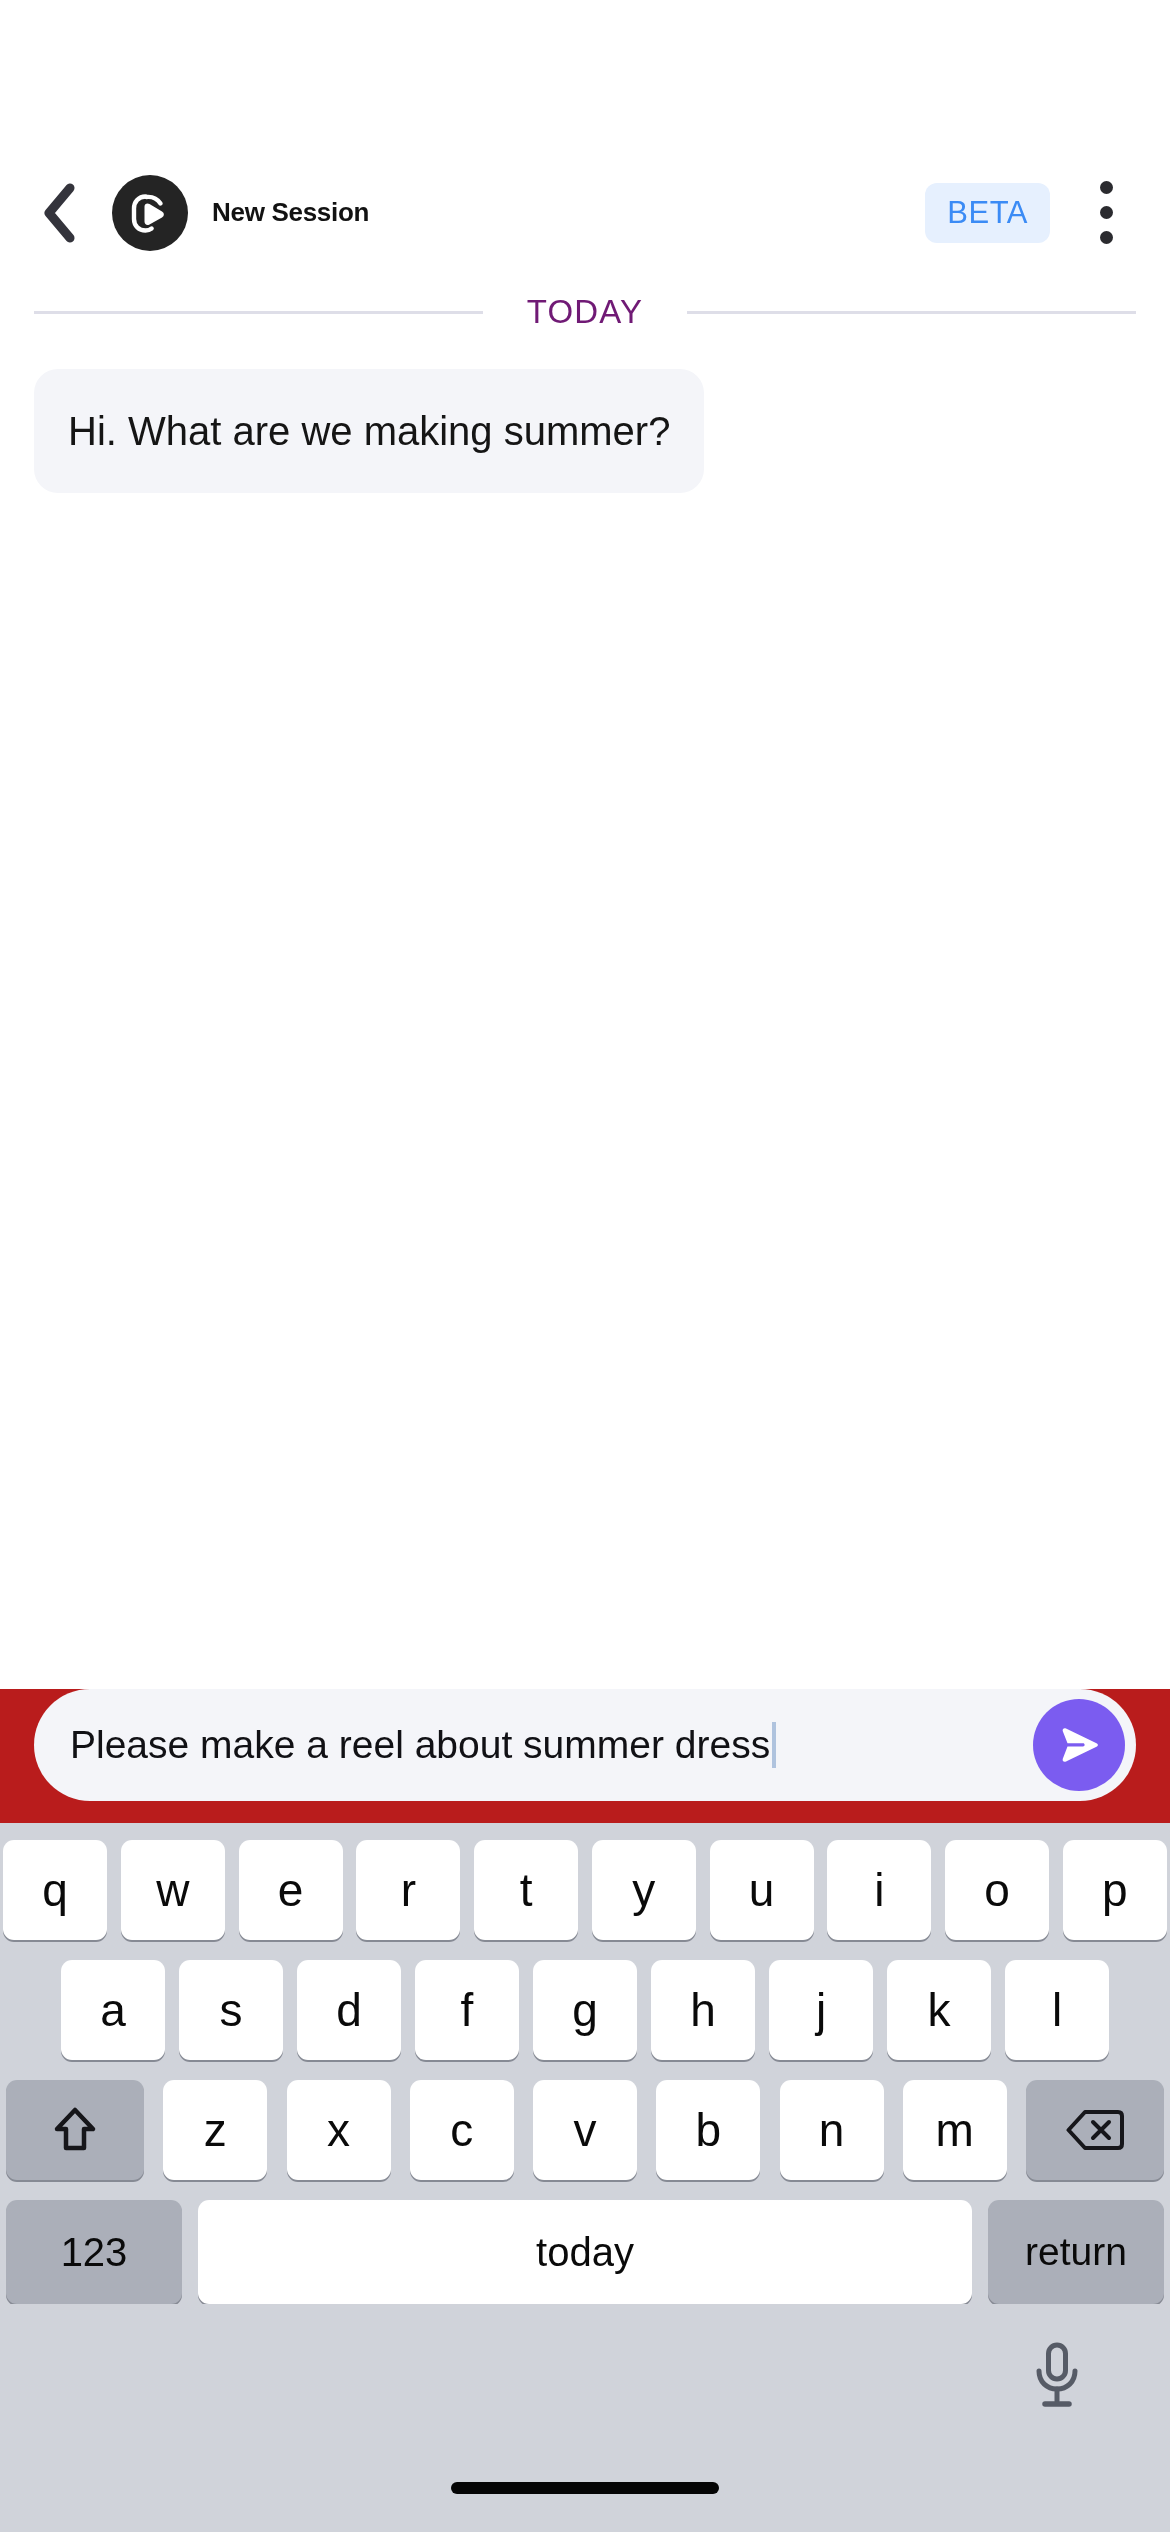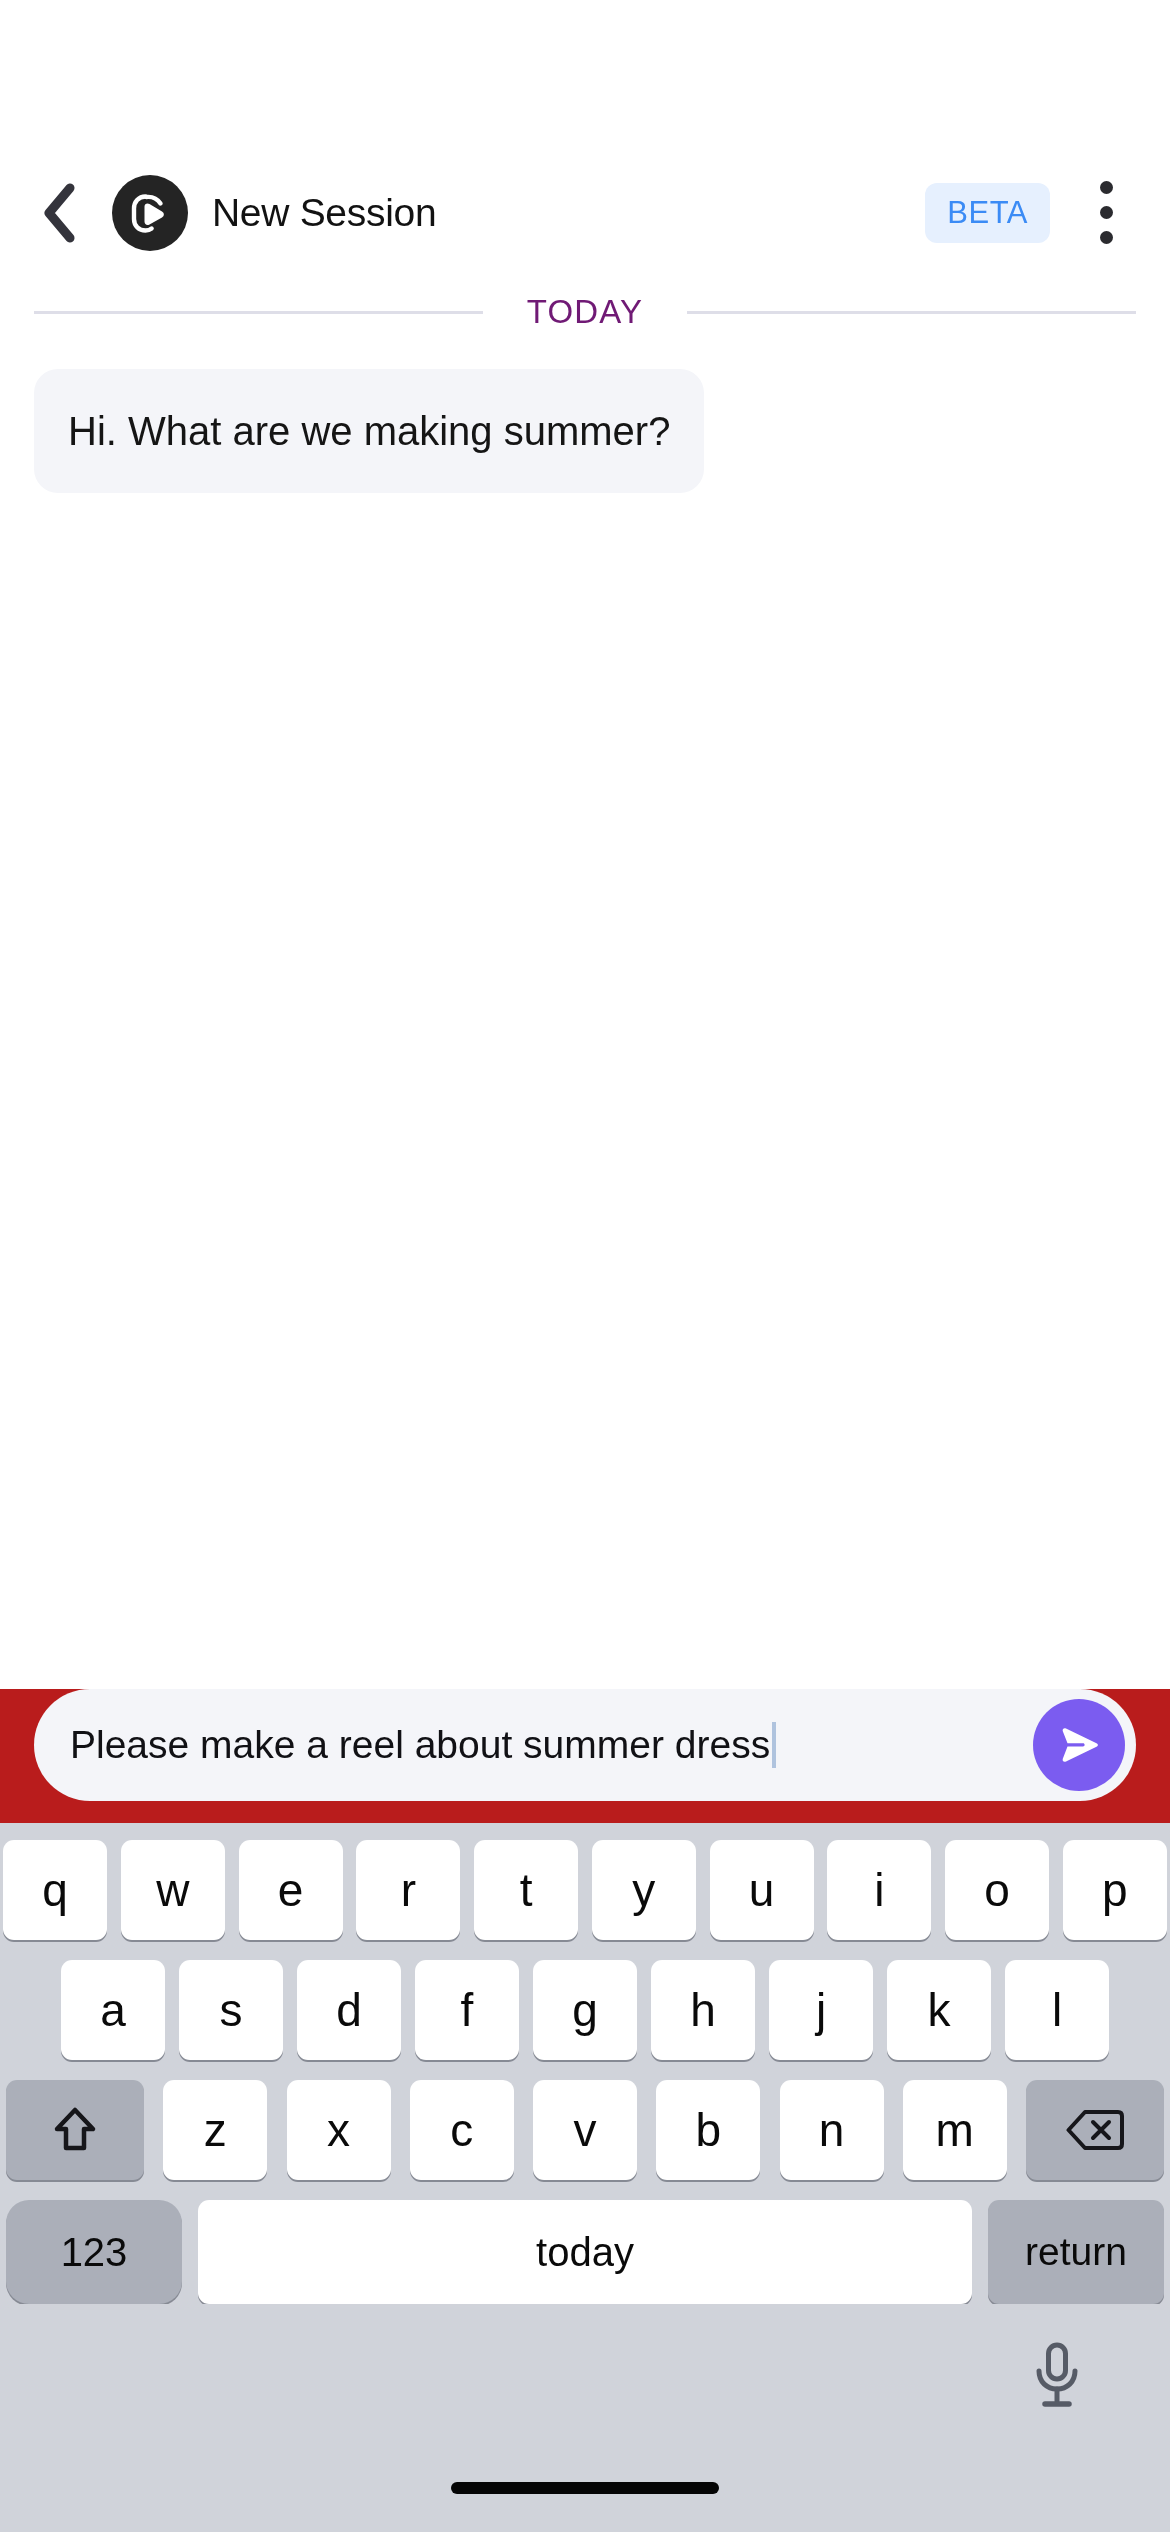--- a/index.html
+++ b/index.html
@@ -35,21 +35,21 @@
   .back-btn svg { display:block; }
   .logo-wrap {
     width:76px; height:76px; border-radius:50%;
     background:#242424;
     margin-left:20px; margin-right:24px;
     display:flex; align-items:center; justify-content:center;
     flex:0 0 auto;
   }
   .logo-wrap svg { display:block; }
   .title {
-    font-size:39px; font-weight:normal; color:#121212;
+    font-size:26px; font-weight:bold; color:#121212;
     letter-spacing:-0.3px; white-space:nowrap;
   }
   .header-spacer { flex:1 1 auto; }
   .beta-badge {
     background:#E6F0FE; color:#3B8BF5;
     font-size:31px; font-weight:500;
     padding:12px 22px; border-radius:12px;
     letter-spacing:0.5px; white-space:nowrap;
     flex:0 0 auto;
     text-align:right;
@@ -154,21 +154,21 @@
   .krow.r1 .key { width:104px; }
   .krow.r2 .key { width:104px; }
   .krow.r3 .key.letter { width:104px; }
 
   .key.mod {
     background:#ABAFB9;
     box-shadow:0 2px 0 rgba(110,114,124,0.75);
   }
   .key.shift { width:138px; }
   .key.backspace { width:138px; }
-  .key.num { width:176px; height:104px; font-size:40px;border-radius:23px; }
+  .key.num { width:176px; height:104px; font-size:40px; }
   .key.space { flex:1 1 auto; margin:0 16px; height:104px; font-size:40px; }
   .key.return { width:176px; height:104px; font-size:39px; }
   .key svg { display:block; }
 
   .kb-bottom {
     height:172px;
     background:#D0D3DA;
     position:relative;
   }
   .mic {

